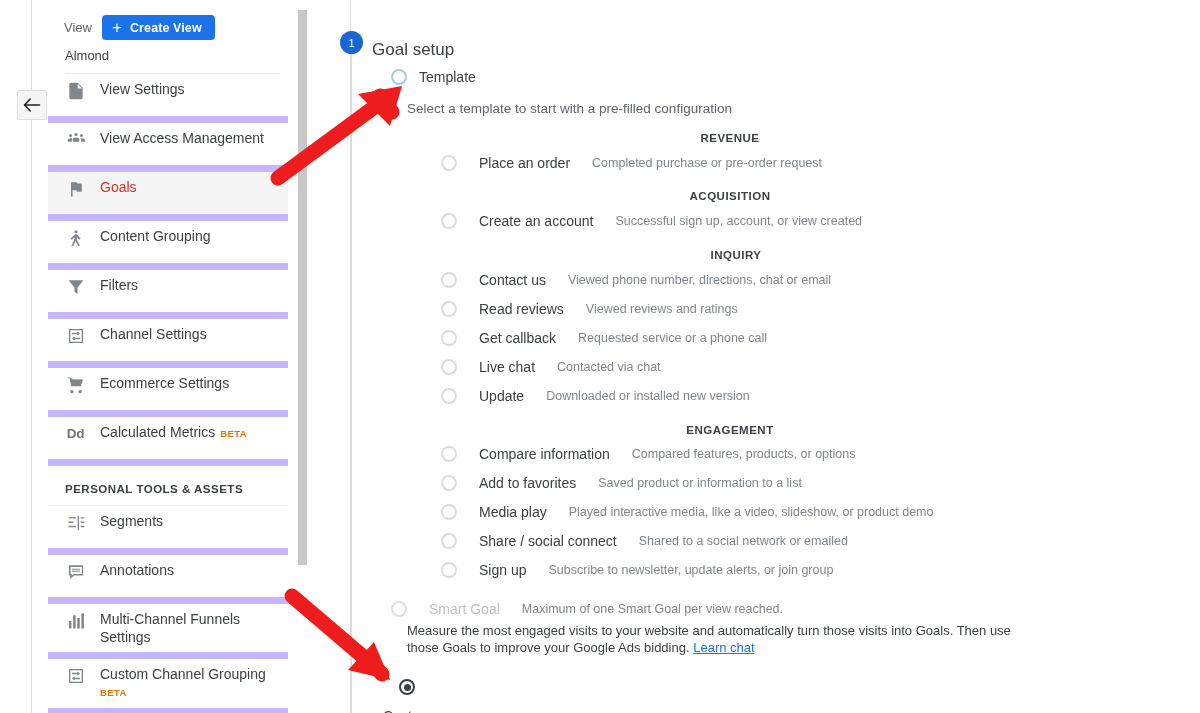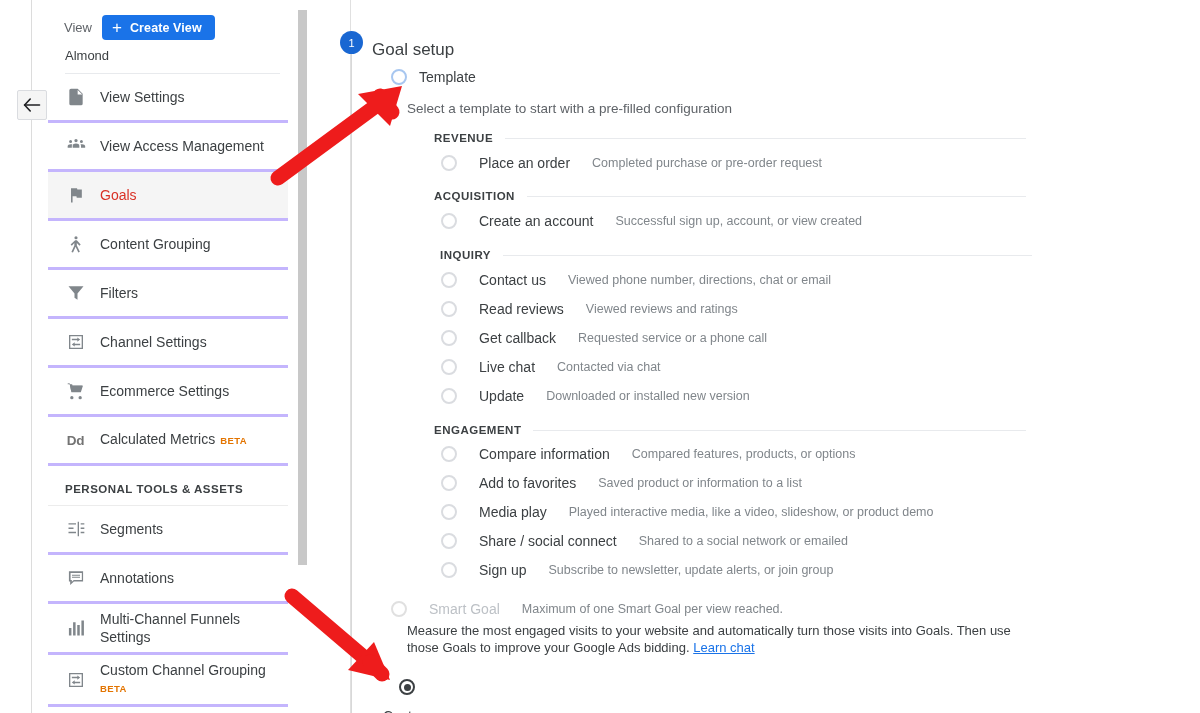--- a/index.html
+++ b/index.html
@@ -45,23 +45,23 @@
     font-family: "Liberation Sans", sans-serif;
     cursor: pointer; white-space: nowrap;
   }
   .plus-ico { font-size: 17px; font-weight: normal; line-height: 1; margin-top: -1px; }
   .account-name {
     font-size: 13px; color: #3c4043; padding: 8px 0 10px 17px;
   }
   .sb-divider { height: 1px; background: #e8eaed; margin: 0 0 0 17px; width: 215px; }
 
   .sb-item {
-    display: flex; align-items: center; gap: 14px;
+    display: flex; gap: 14px;
     min-height: 49px; padding: 6px 8px 6px 17px;
-    border-bottom: 3px solid #c4b5fd;
+    border-bottom: 7px solid #c4b5fd;
     cursor: pointer;
   }
   .sb-item .ico {
     width: 21px; min-width: 21px; height: 21px;
     display: flex; align-items: center; justify-content: center;
     color: #80868b;
   }
   .sb-item .lbl {
     font-size: 14px; color: #3c4043; line-height: 18px;
   }
@@ -139,20 +139,21 @@
   .template-label .t { font-size: 14px; color: #3c4043; }
 
   .subtitle {
     position: absolute; left: 407px; top: 101px;
     font-size: 13.5px; color: #5f6368;
   }
 
   .group-head {
     position: absolute; display: flex; align-items: center; gap: 12px;
     width: 592px;
+    flex-direction: column;
   }
   .group-head .gt {
     font-size: 11.5px; font-weight: bold; color: #3c4043; letter-spacing: .5px;
     white-space: nowrap;
   }
   .group-head .gl { flex: 1; height: 1px; background: #e8eaed; }
 
   .tpl-opt { left: 441px; }
   .tpl-opt .radio { border-color: #dadce0; }
 

